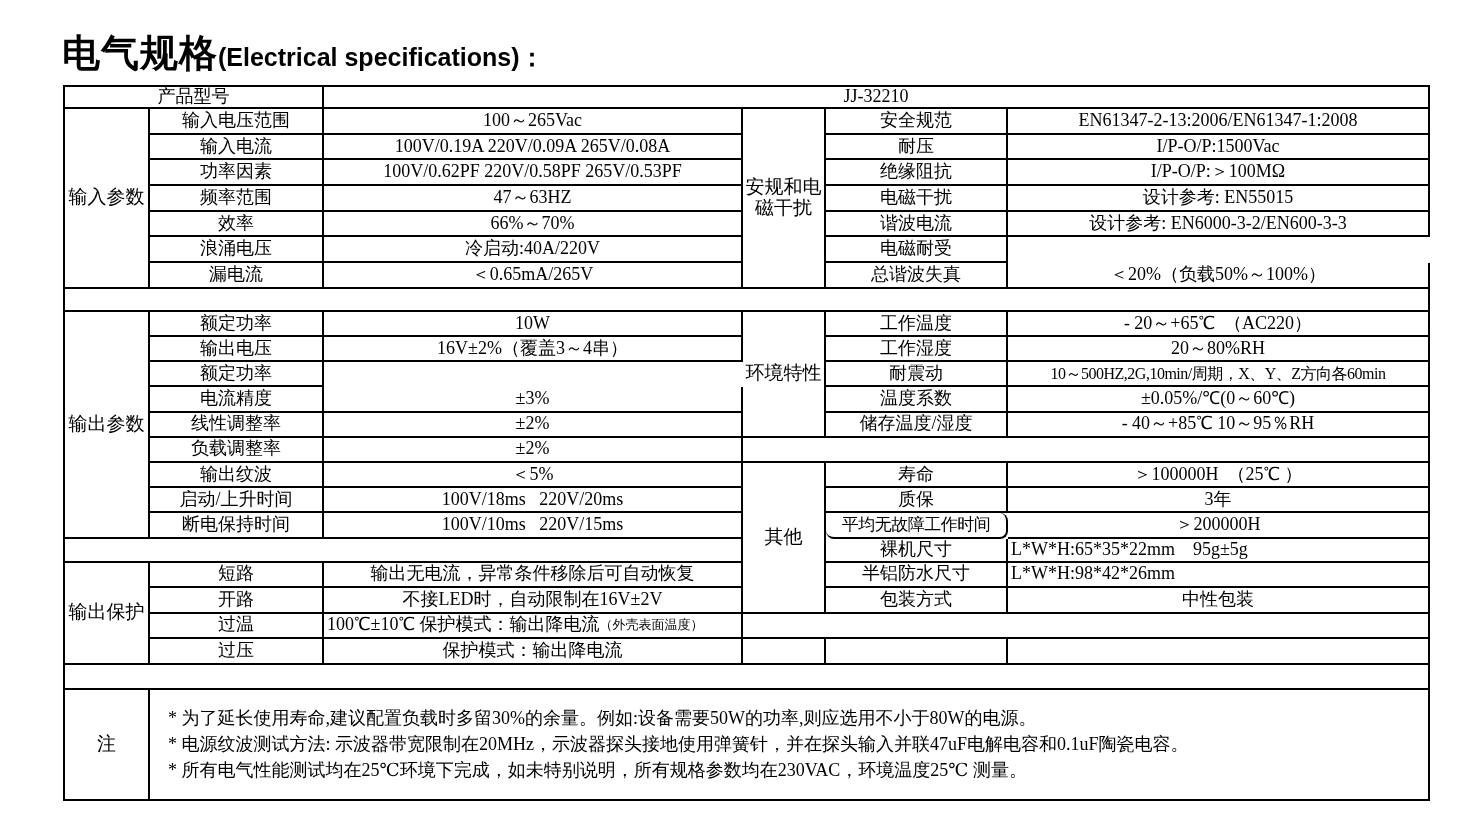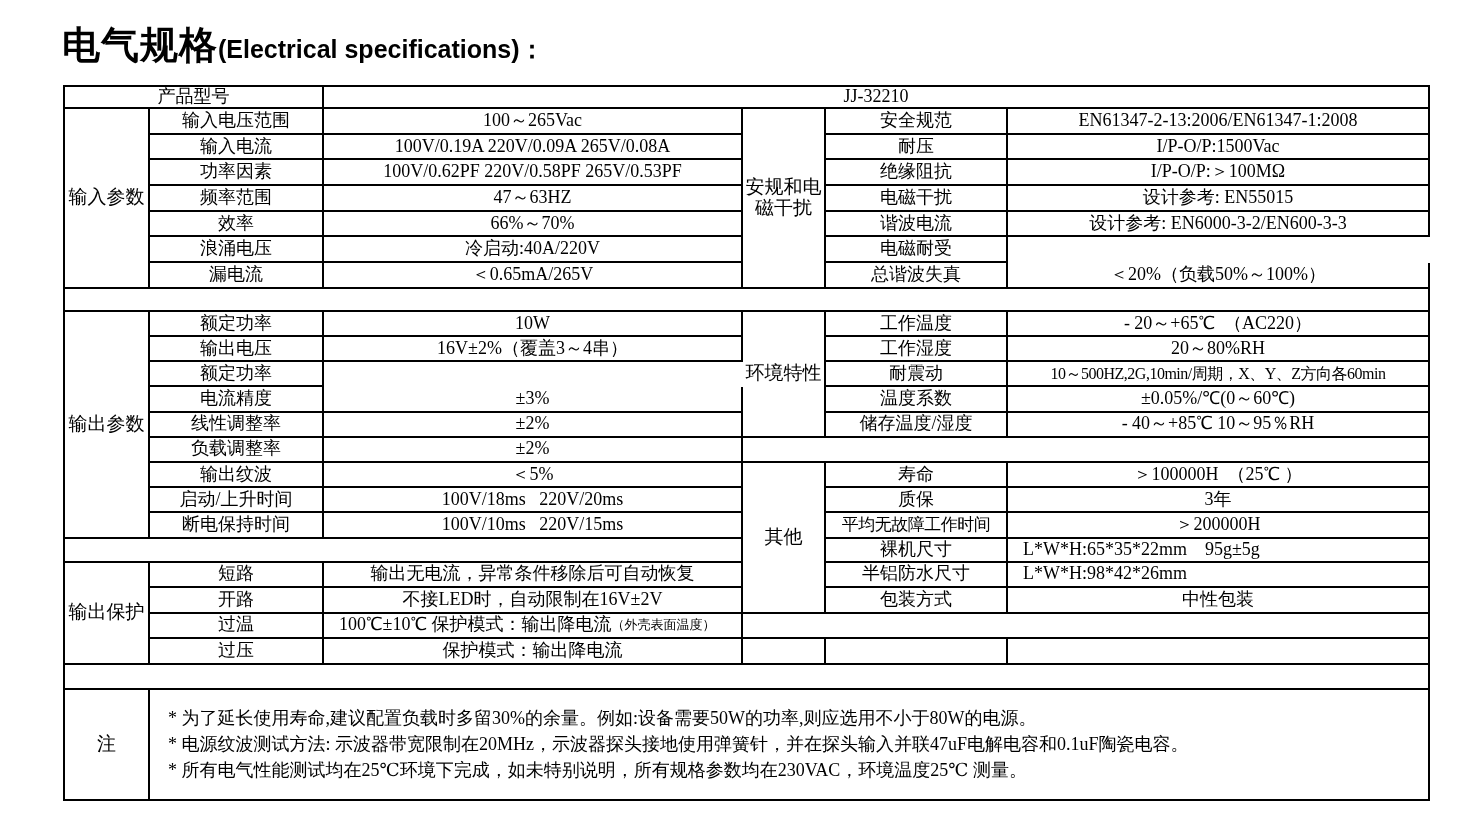--- a/index.html
+++ b/index.html
@@ -1,34 +1,34 @@
 <!DOCTYPE html>
 <html><head>
 <meta charset="utf-8">
 <style>
   html,body{margin:0;padding:0;background:#ffffff;}
   body{width:1476px;height:830px;position:relative;overflow:hidden;
        font-family:"Liberation Serif","DejaVu Serif",serif;color:#000;}
   .title{position:absolute;left:62px;top:20px;display:flex;align-items:baseline;
          font-family:"Liberation Sans","DejaVu Sans",sans-serif;font-weight:bold;white-space:pre;}
-  .title .zh{font-size:38px;letter-spacing:1px;}
+  .title .zh{font-size:38px;letter-spacing:1px;margin-top:8px;}
   .title .en{font-size:25px;margin-top:8px;}
   .grid{position:absolute;left:63px;top:85px;
         display:grid;
         grid-template-columns:85px 174px 419px 83px 182px 422px;
         grid-template-rows:22px repeat(7,25.7px) 23px repeat(9,25.2px) 24px repeat(4,25.5px) 25px 111px;
         border-top:2px solid #000;border-left:2px solid #000;background:#fff;}
   .cell{border-right:2px solid #000;border-bottom:2px solid #000;
         display:flex;align-items:center;justify-content:center;text-align:center;
         font-size:18px;line-height:1.1;overflow:hidden;box-sizing:border-box;}
   .v{white-space:pre;font-family:Liberation Serif, serif;}
   .grp{font-size:19px;padding:0 2px;}
-  .leftal{justify-content:flex-start;text-align:left;padding-left:15px;}
+  .leftal{justify-content:flex-start;text-align:left;padding-left:3px;}
   .tight{font-size:16px;letter-spacing:-0.5px;}
-  .longname{font-size:17px;letter-spacing:-0.5px;}
+  .longname{font-size:17px;letter-spacing:-0.5px;border-radius:8px;}
   .small{font-size:13px;}
   .notes{flex-direction:column;align-items:flex-start;justify-content:center;
          text-align:left;padding-left:18px;font-size:18px;}
   .notes div{line-height:26px;white-space:pre;}
 </style>
 </head>
 <body>
 
 <div class="title">
   <span class="zh">电气规格</span><span class="en">(Electrical specifications)：</span>

